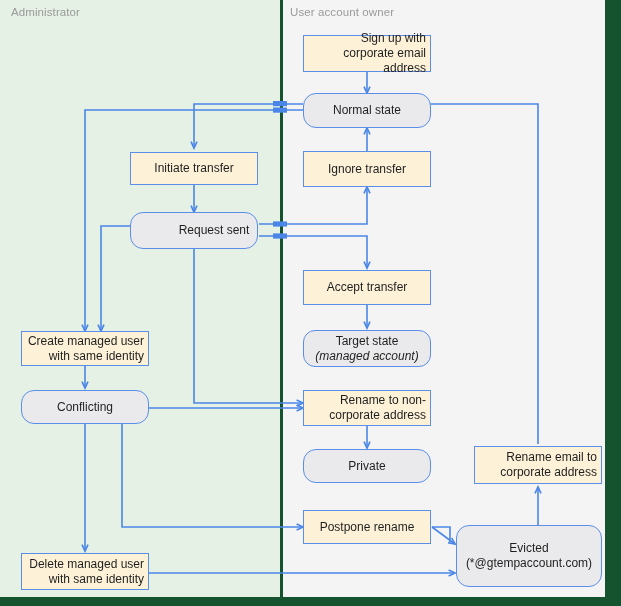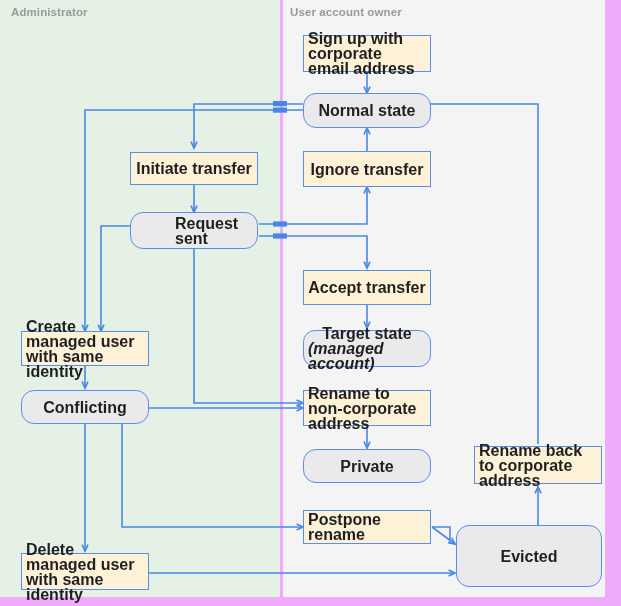--- a/index.html
+++ b/index.html
@@ -8,23 +8,22 @@
     padding: 0;
     background: #ffffff;
   }
   body {
     font-family: "Liberation Sans", "DejaVu Sans", sans-serif;
   }
   #canvas {
     position: relative;
     width: 621px;
     height: 606px;
-    background: #f0abfc;
+    background: #14532d;
     overflow: hidden;
-    font-weight: bold;
   }
   
   .lane {
     position: absolute;
     top: 0;
   }
   #lane-admin {
     left: 0;
     width: 280px;
     height: 597px;
@@ -62,23 +61,23 @@
     stroke-width: 1.6;
   }
 
   
   .node {
     position: absolute;
     box-sizing: border-box;
     display: flex;
     align-items: center;
     justify-content: center;
-    text-align: left;
+    text-align: right;
     color: #1f1f1f;
-    font-size: 16px;
+    font-size: 12px;
     line-height: 15px;
     border: 1.3px solid #5b8ee8;
     padding: 2px 4px;
   }
   .node.action {
     background: #fdf2d8;
     border-radius: 0;
   }
   .node.state {
     background: #eaeaec;
@@ -190,28 +189,29 @@
 
   <div class="node action" style="left:303px; top:390px; width:128px; height:36px;">
     <span>Rename to non-corporate address</span>
   </div>
 
   <div class="node state" style="left:303px; top:449px; width:128px; height:34px;">
     <span>Private</span>
   </div>
 
   <div class="node action" style="left:474px; top:446px; width:128px; height:38px;">
-    <span>Rename back to corporate address</span>
+    <span>Rename email to corporate address</span>
   </div>
 
   <div class="node action" style="left:303px; top:510px; width:128px; height:34px;">
     <span>Postpone rename</span>
   </div>
 
   <div class="node action" style="left:21px; top:553px; width:128px; height:37px;">
     <span>Delete managed user with same identity</span>
   </div>
 
   <div class="node state" style="left:456px; top:525px; width:146px; height:62px; flex-direction:column; justify-content:center;">
     <span>Evicted</span>
+    <span>(*@gtempaccount.com)</span>
   </div>
 
 </div>
 
 </body></html>

